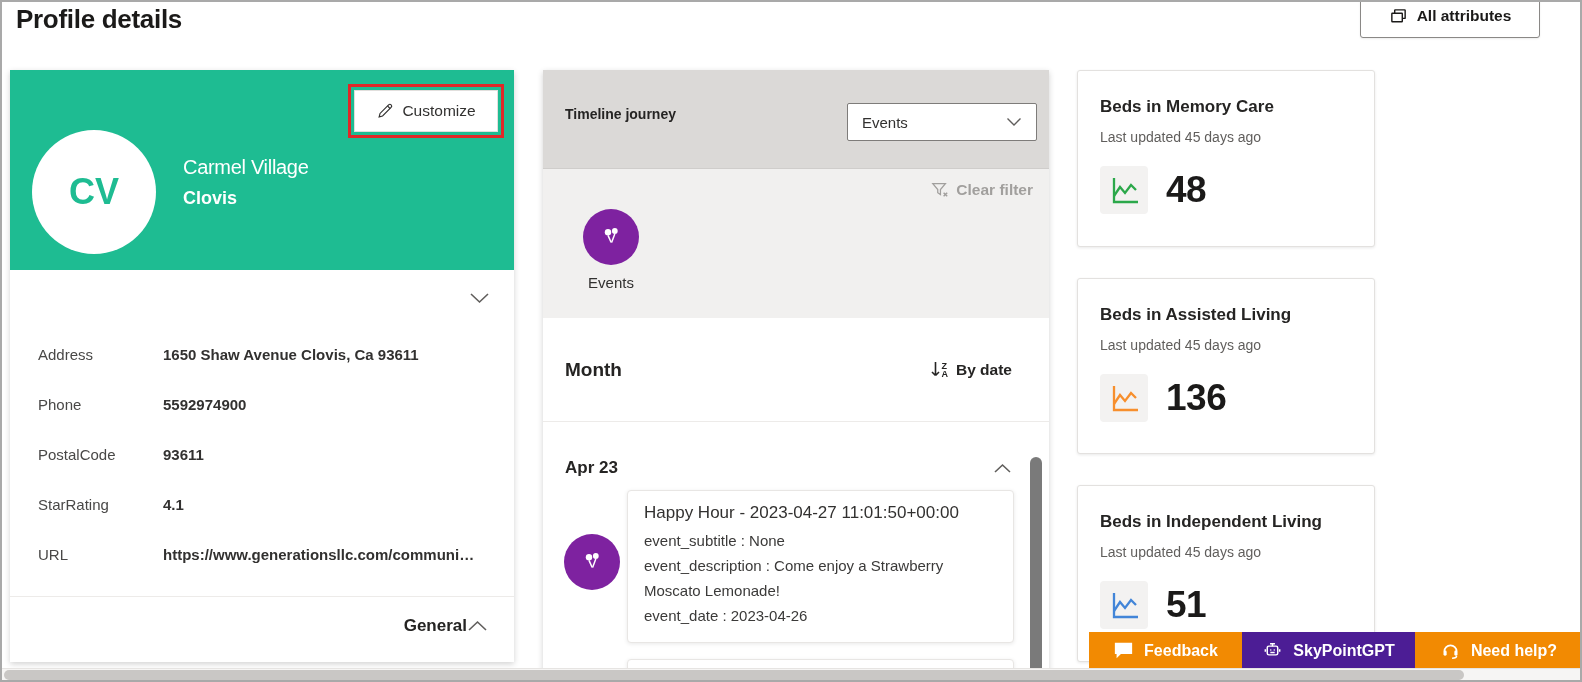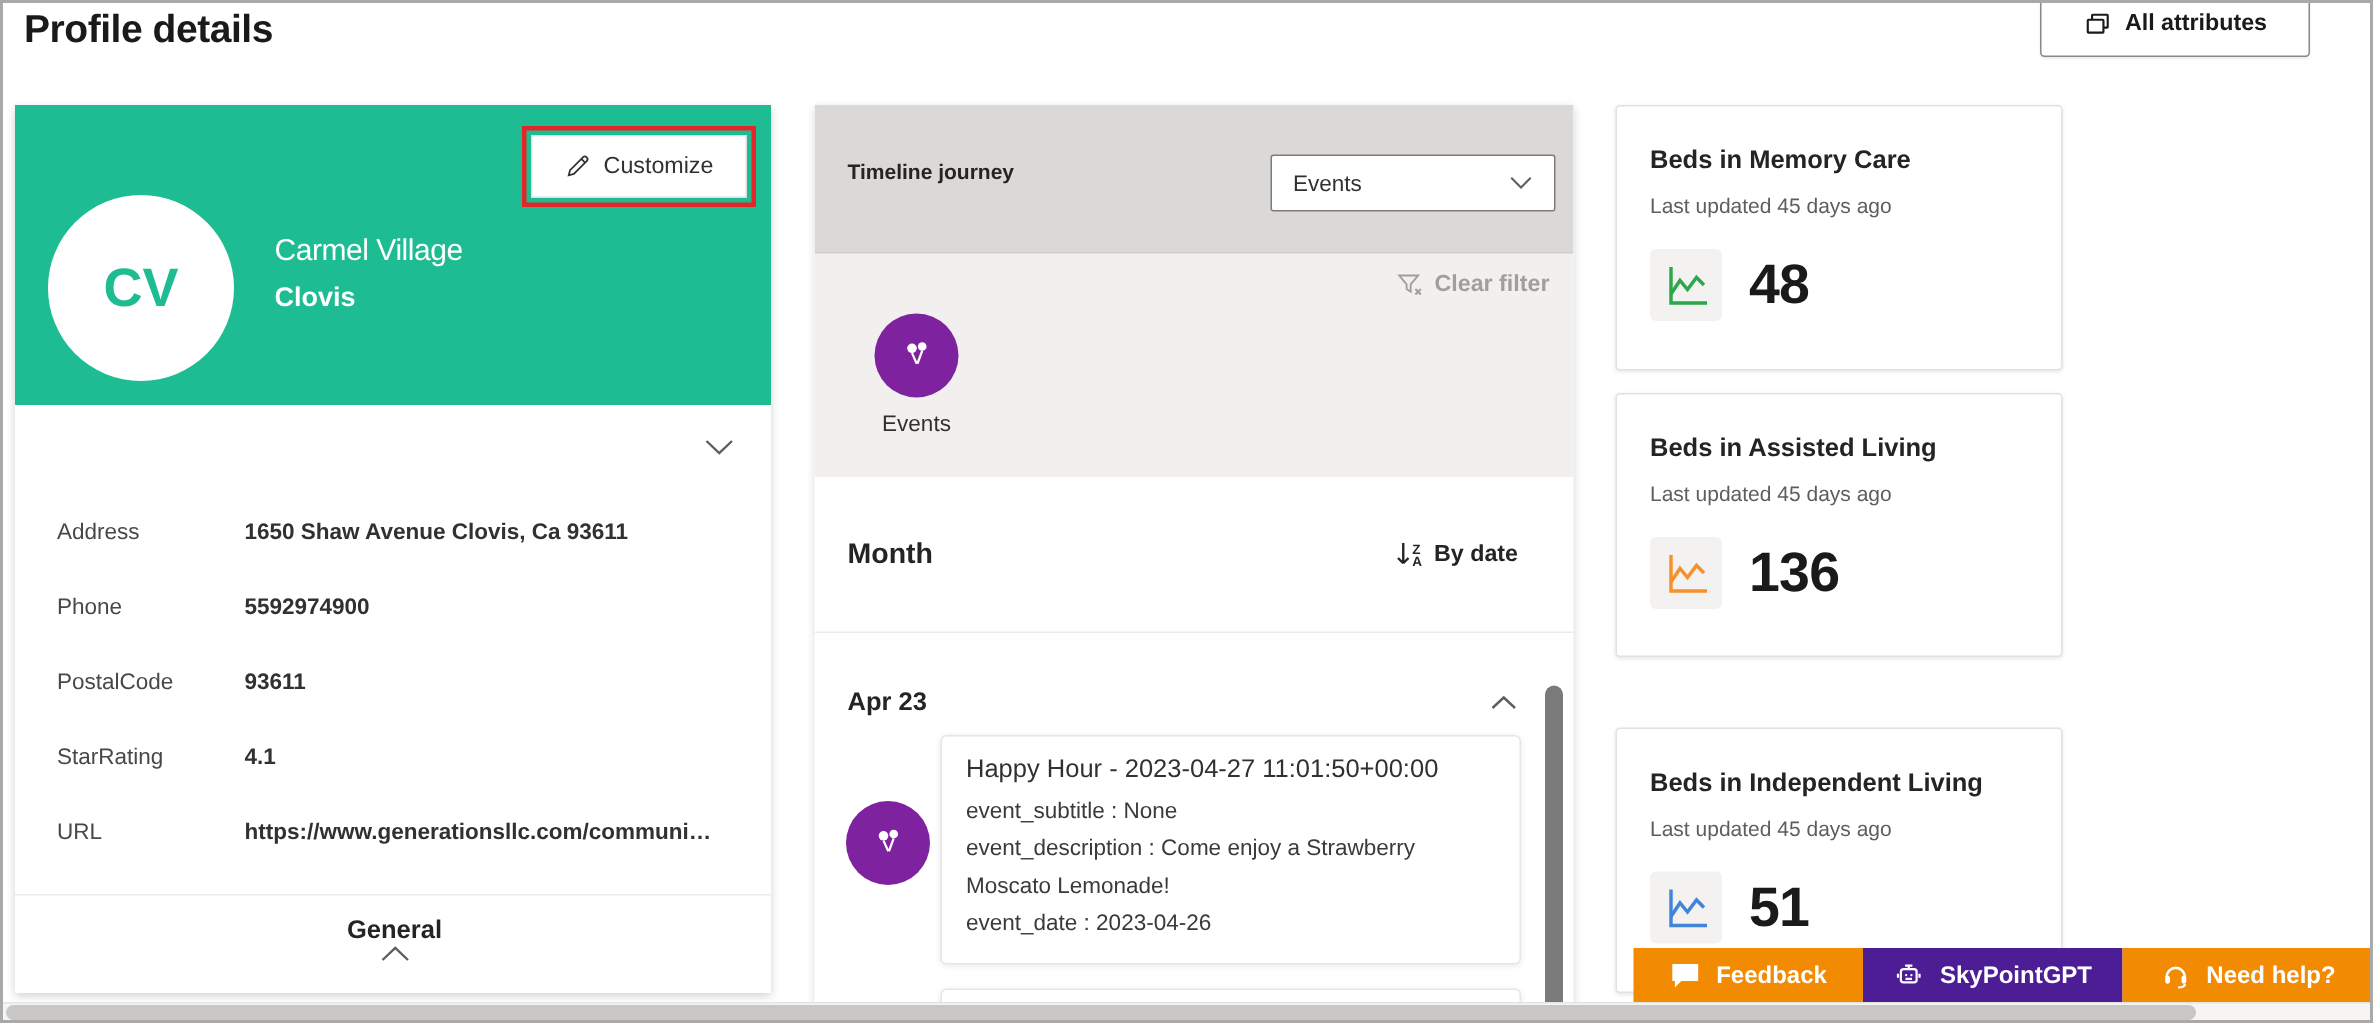--- a/index.html
+++ b/index.html
@@ -25,21 +25,21 @@
   .profile-names { position:absolute; left:173px; top:86px; color:#fff; }
   .profile-name { font-size:20px; font-weight:400; letter-spacing:-0.3px; }
   .profile-city { font-size:18px; font-weight:600; margin-top:9px; }
 
   .details-collapse { position:absolute; right:24px; top:222px; cursor:pointer; }
   .field-list { padding:76px 28px 0 28px; }
   .field-row { display:flex; margin-bottom:33px; font-size:15px; }
   .field-label { width:125px; flex:none; color:#494847; }
   .field-value { font-weight:700; color:#323130; white-space:nowrap; overflow:hidden; }
   .profile-divider { border-top:1px solid #edebe9; margin-top:6px; }
-  .section-row { display:flex; align-items:center; justify-content:center; padding:0 26px 0 28px; height:58px;flex-direction:column; }
+  .section-row { display:flex; align-items:center; justify-content:flex-end; padding:0 26px 0 28px; height:58px; }
   .section-label { font-size:17px; font-weight:700; color:#252423; }
 
   
   .timeline-card { position:absolute; left:541px; top:68px; width:506px; height:614px; background:#fff;
     box-shadow:0 2px 6px rgba(0,0,0,.18); overflow:hidden; }
   .timeline-header { position:relative; height:98px; background:#DBD9D7; }
   .timeline-title { position:absolute; left:22px; top:36px; font-size:14px; font-weight:700; color:#252423; }
   .type-dropdown { position:absolute; right:12px; top:33px; width:190px; height:38px; background:#fff;
     border:1px solid #7e7c7a; border-radius:2px; display:flex; align-items:center; justify-content:space-between;
     padding:0 14px; font-size:15px; color:#323130; cursor:pointer; }
@@ -262,21 +262,21 @@
       <div class="kpi-iconbox" style="color: rgb(43, 168, 74);">
         <svg width="32" height="32" viewBox="0 0 32 32" fill="none" stroke="currentColor" stroke-width="2.3">
           <path d="M6 4v24h24"></path>
             <path d="M6 22l6-9 5 6 6-8 5 5"></path>
         </svg>
       </div>
       <div class="kpi-value">48</div>
     </div>
   </div>
 
-  <div class="kpi-card" style="top:260px; height:176px;">
+  <div class="kpi-card" style="top:276px; height:176px;">
     <div class="kpi-title">Beds in Assisted Living</div>
     <div class="kpi-updated">Last updated 45 days ago</div>
     <div class="kpi-valrow">
       <div class="kpi-iconbox" style="color: rgb(247, 143, 45);">
         <svg width="32" height="32" viewBox="0 0 32 32" fill="none" stroke="currentColor" stroke-width="2.3">
           <path d="M6 4v24h24"></path>
             <path d="M6 22l6-9 5 6 6-8 5 5"></path>
         </svg>
       </div>
       <div class="kpi-value">136</div>

